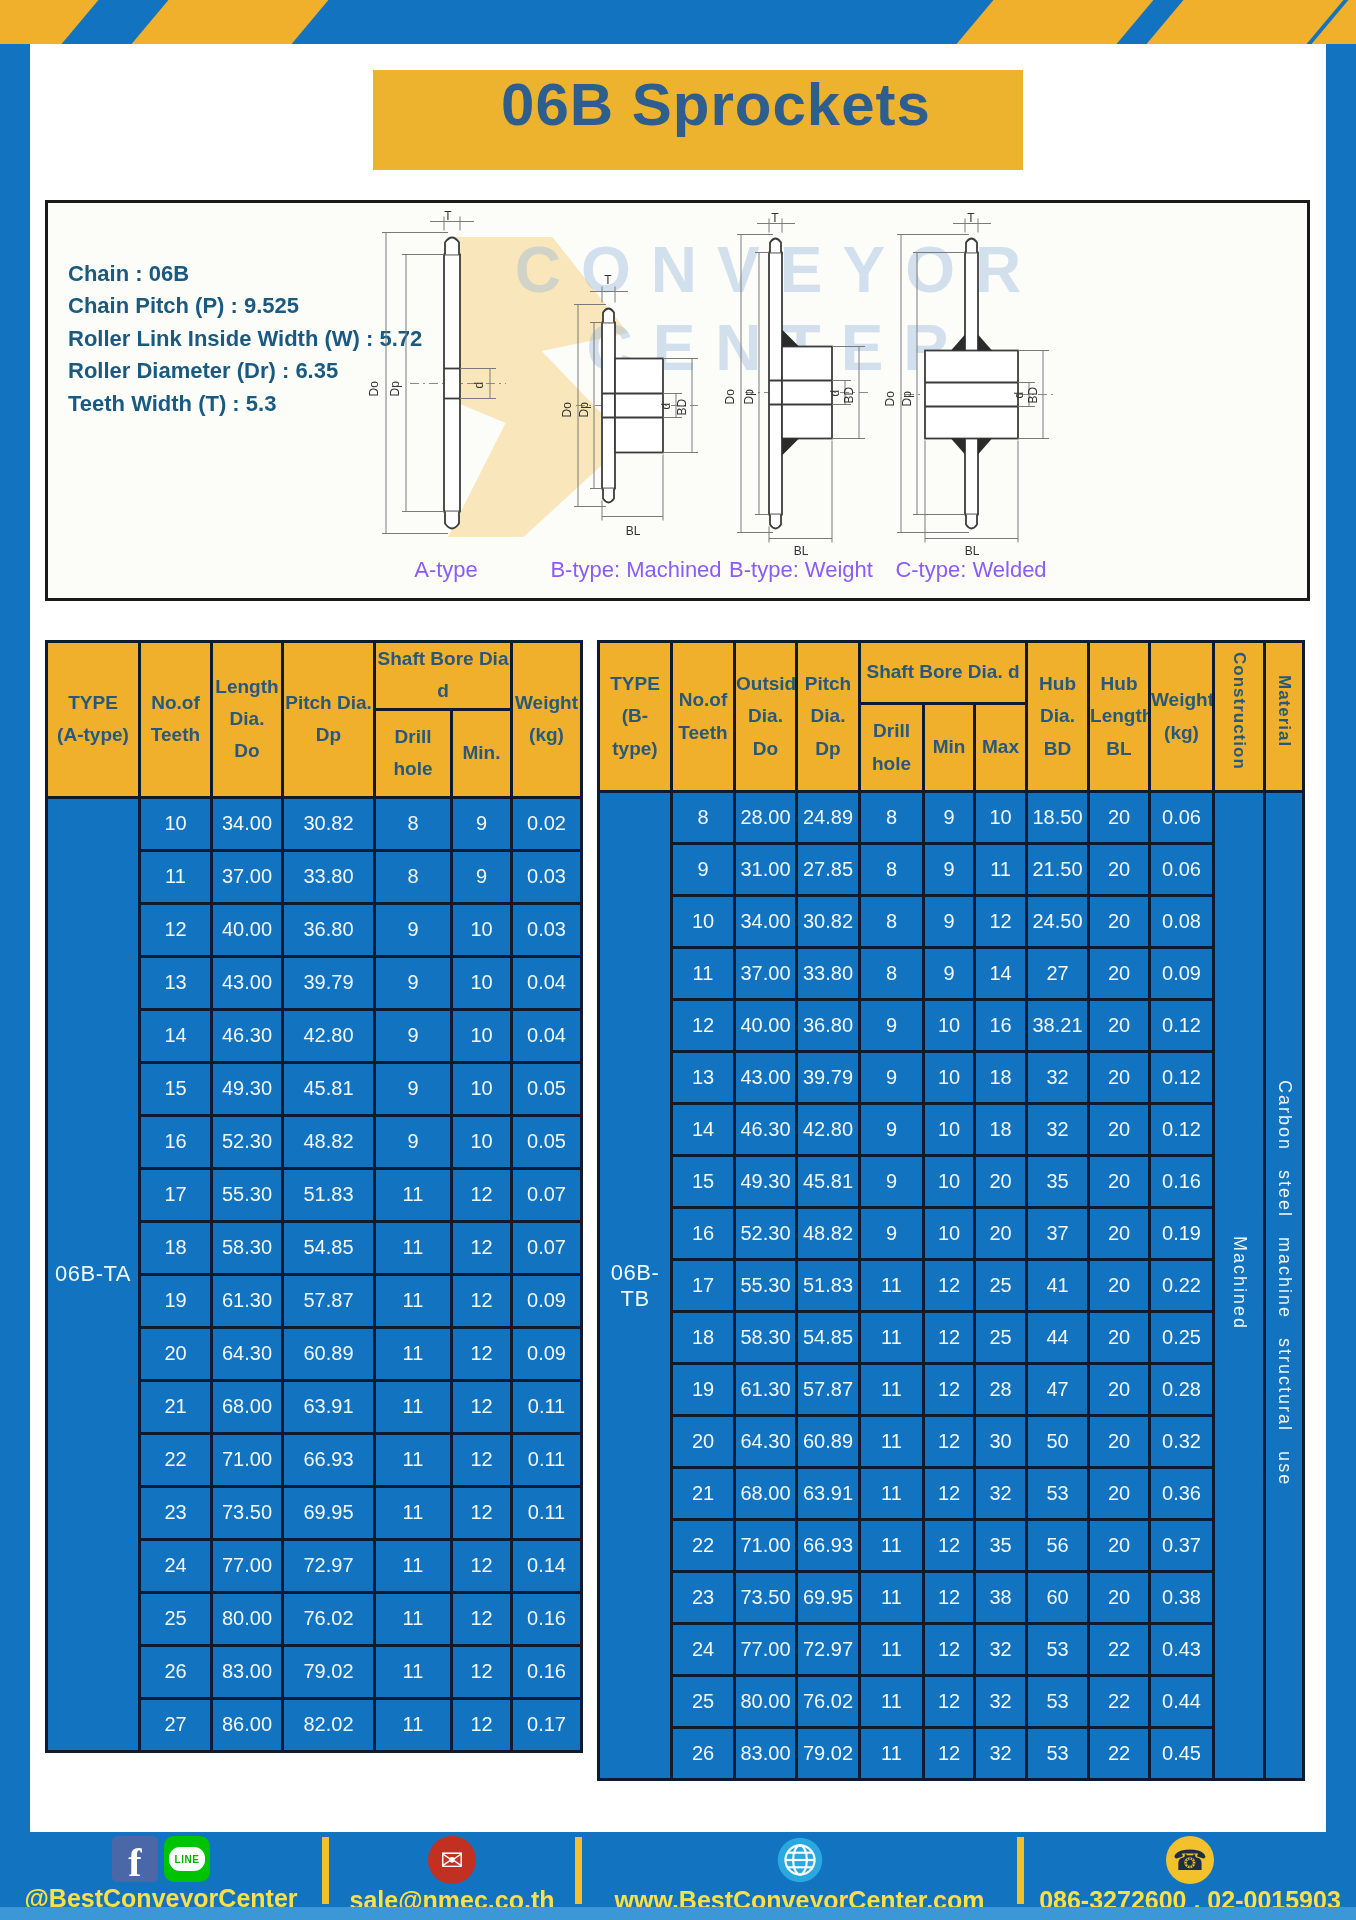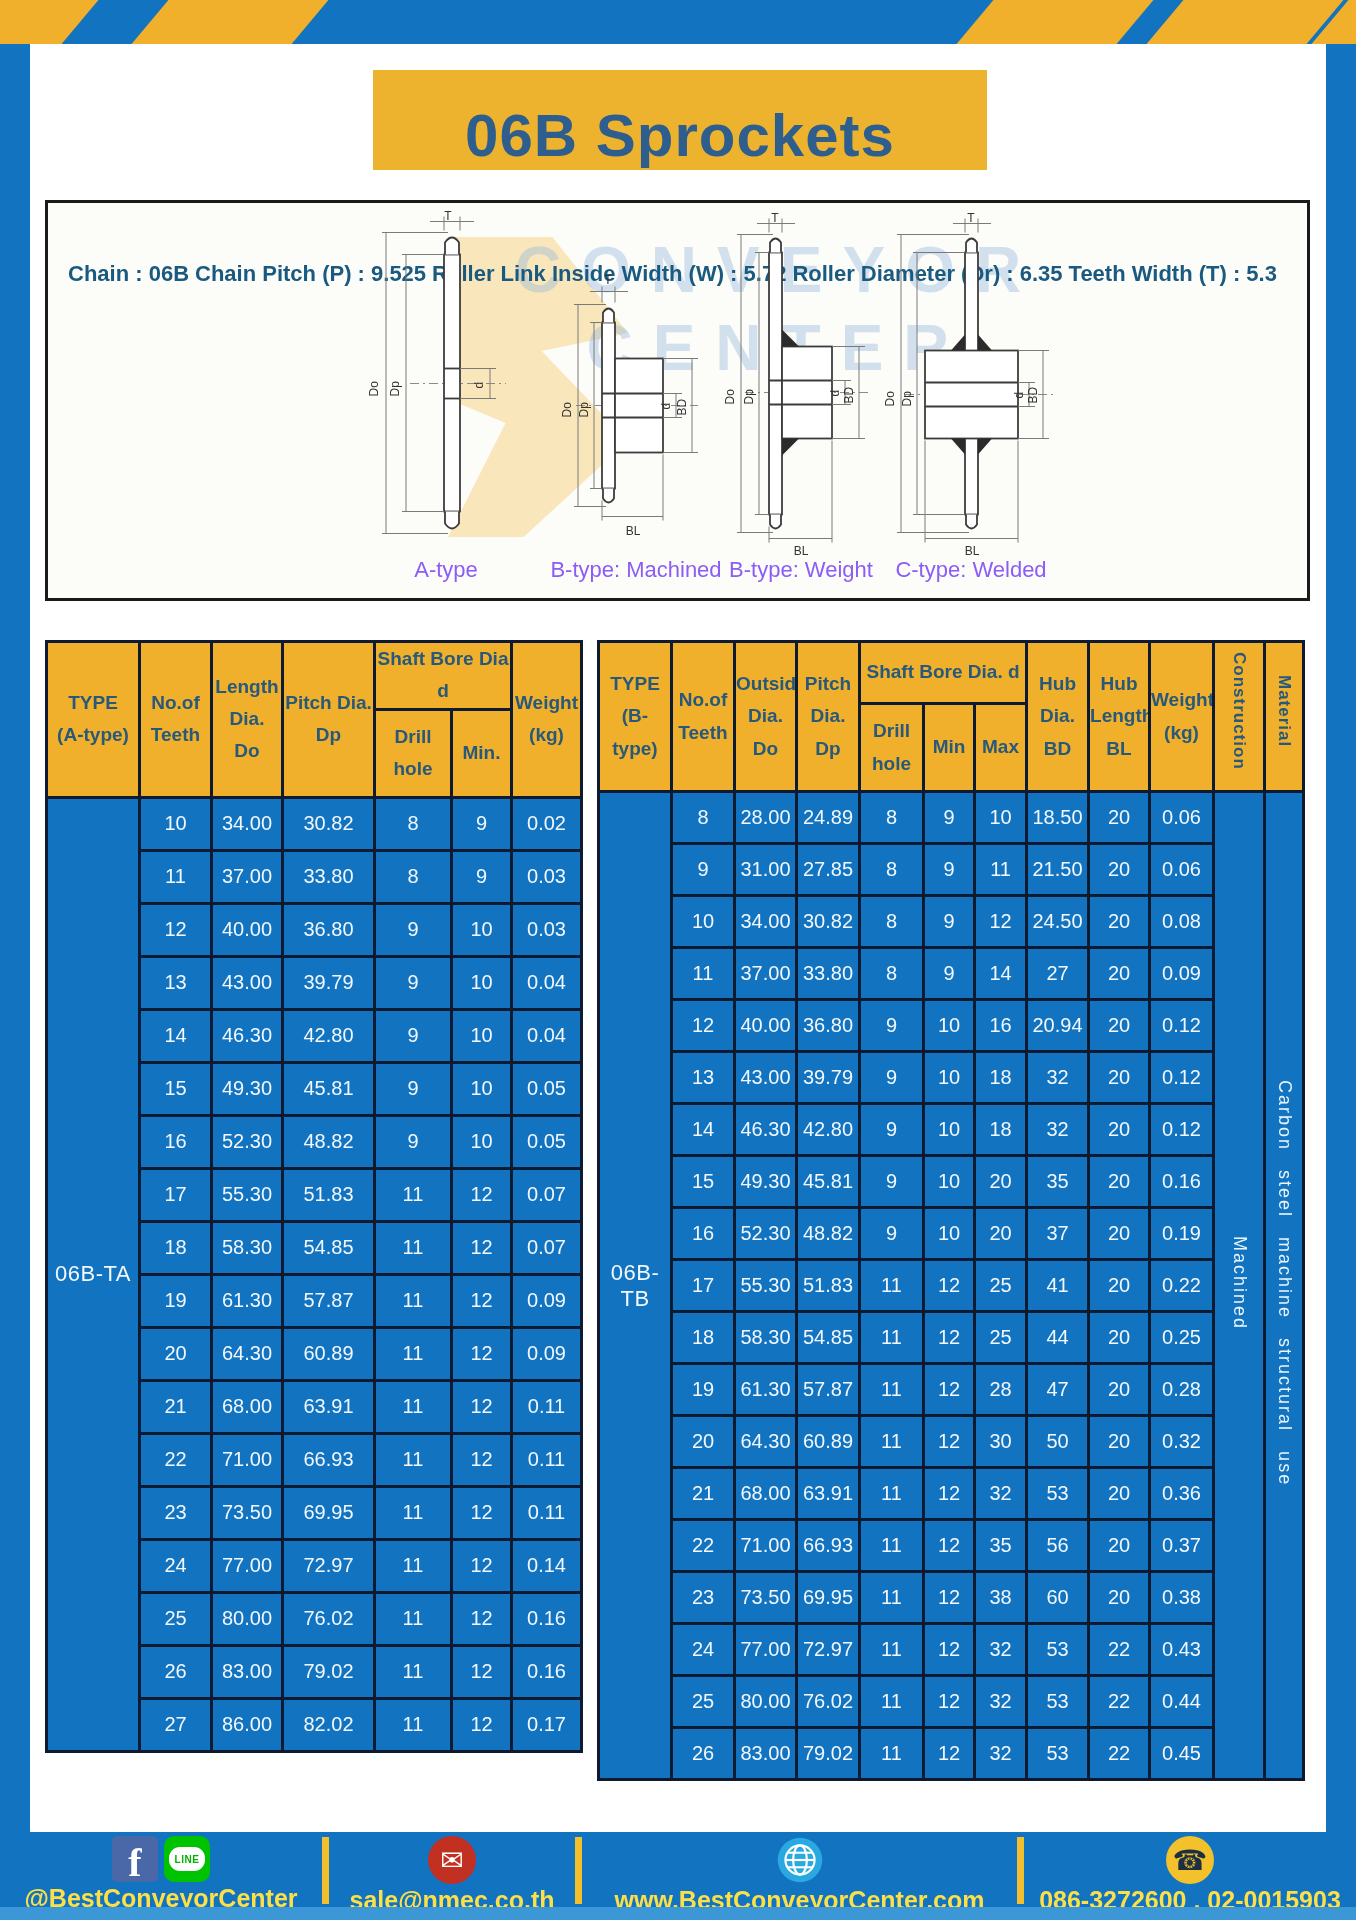--- a/index.html
+++ b/index.html
@@ -6,26 +6,26 @@
   .page{position:relative;width:1356px;height:1920px;background:#1273c0;overflow:hidden;margin:0 auto;}
 
   
   .top-bar{position:absolute;left:0;top:0;width:100%;height:44px;background:#1273c0;overflow:hidden;z-index:3;}
   .stripe{position:absolute;top:-4px;height:52px;width:160px;background:#f0b02b;transform:skewX(-40deg);}
 
   
   .content{position:absolute;left:30px;top:44px;width:1296px;height:1788px;background:#ffffff;z-index:2;}
 
   .title-box{position:absolute;left:343px;top:26px;width:614px;height:100px;background:#eeb32e;
-    display:flex;align-items:flex-end;justify-content:center;}
+    display:flex;align-items:flex-start;justify-content:center;padding-left:36px;}
   .title-box .t{font-size:60px;font-weight:700;color:#2d5e8e;letter-spacing:1px;}
 
   
   .panel{position:absolute;left:15px;top:156px;width:1259px;height:395px;background:#fcfcf9;border:3px solid #1a1a1a;}
-  .specs{position:absolute;left:20px;top:58px;display:flex;flex-direction:row;gap:6px;}
+  .specs{position:absolute;left:20px;top:58px;display:flex;flex-direction:column;gap:6px;}
   .specs span{font-size:22px;font-weight:700;color:#1a5a80;line-height:1.2;}
 
   .wm-text{position:absolute;left:430px;top:28px;width:600px;text-align:center;
     font-size:64px;font-weight:700;letter-spacing:20px;line-height:78px;color:rgba(150,185,220,0.42);
     pointer-events:none;}
   .wm-shape{position:absolute;left:400px;top:34px;width:180px;height:300px;background:rgba(244,198,94,0.40);
     clip-path:polygon(0 0,58% 0,100% 32%,52% 38%,100% 68%,42% 100%,0 100%,32% 62%,0 54%);}
 
   .diag{position:absolute;top:6px;width:180px;height:382px;display:flex;flex-direction:column;align-items:center;}
   .diag svg{width:180px;height:348px;display:block;}
@@ -521,21 +521,21 @@
             <td>20</td>
             <td>0.09</td>
           </tr>
           <tr>
             <td>12</td>
             <td>40.00</td>
             <td>36.80</td>
             <td>9</td>
             <td>10</td>
             <td>16</td>
-            <td>20.94</td>
+            <td>38.21</td>
             <td>20</td>
             <td>0.12</td>
           </tr>
           <tr>
             <td>13</td>
             <td>43.00</td>
             <td>39.79</td>
             <td>9</td>
             <td>10</td>
             <td>18</td>

